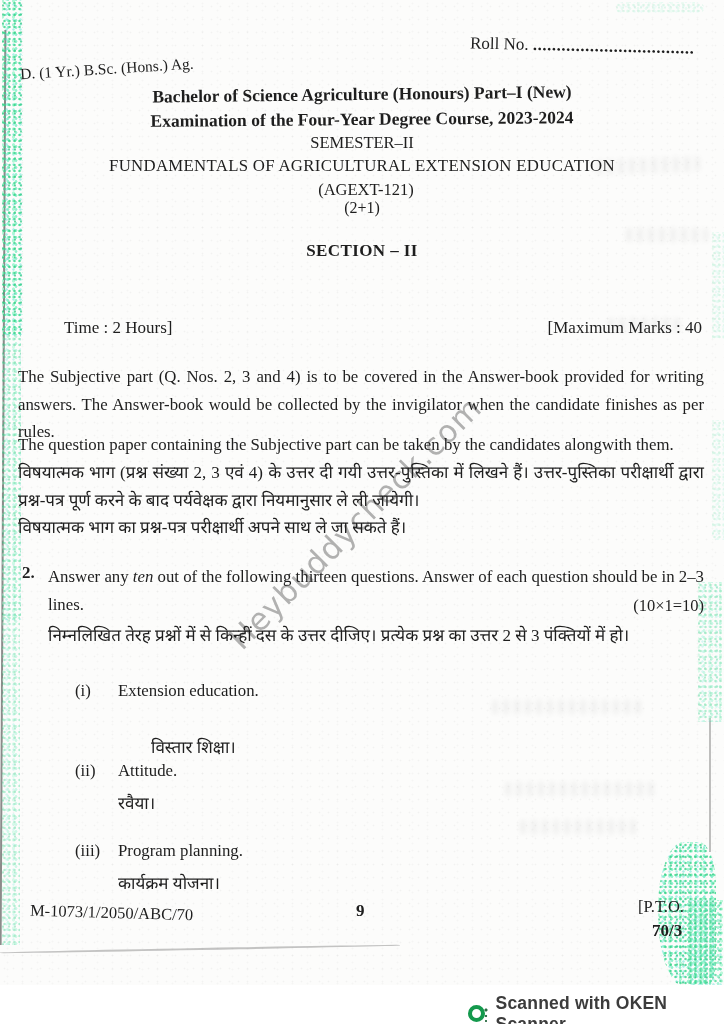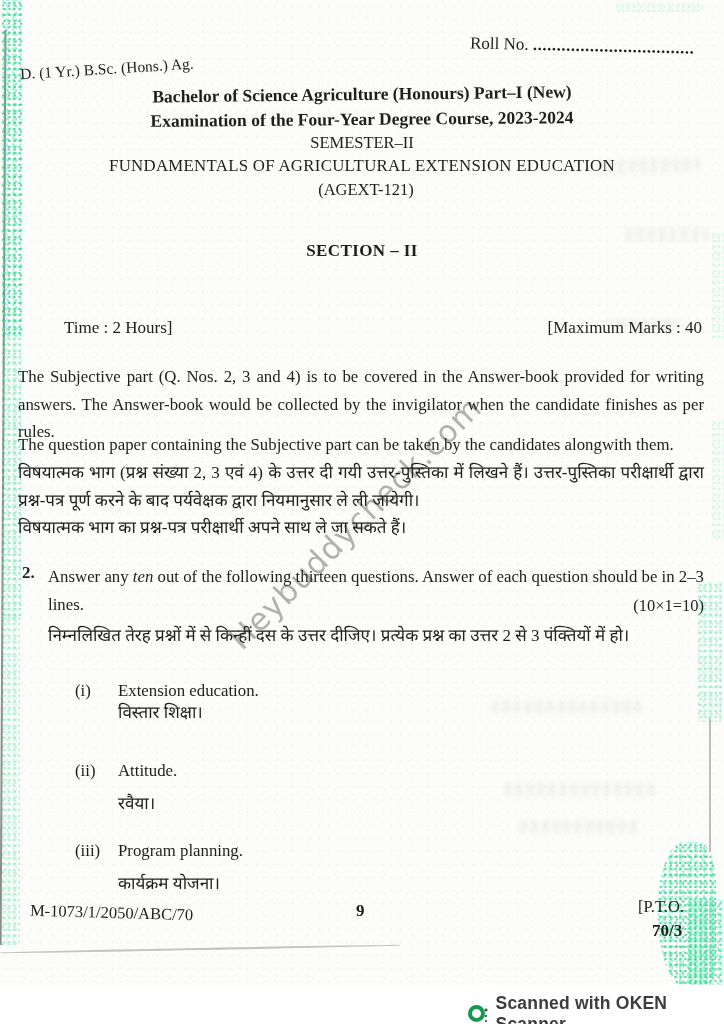--- a/index.html
+++ b/index.html
@@ -100,20 +100,21 @@
     <span>Roll No.</span>
     <span style="font-weight:bold; letter-spacing:0.5px;">..................................</span>
   </div>
   <div class="abs" style="left:20px; top:60px; font-size:15.5px; transform:rotate(-3.5deg); white-space:nowrap;">D. (1 Yr.) B.Sc. (Hons.) Ag.</div>
 
   <div class="abs ctr bold" style="top:84px; font-size:17.5px; transform:rotate(-0.7deg);">Bachelor of Science Agriculture (Honours) Part–I (New)</div>
   <div class="abs ctr bold" style="top:109px; font-size:17.5px; transform:rotate(-0.5deg);">Examination of the Four-Year Degree Course, 2023-2024</div>
   <div class="abs ctr" style="top:133px; font-size:16.5px;">SEMESTER–II</div>
   <div class="abs ctr" style="top:156px; font-size:16.8px; letter-spacing:0.3px;">FUNDAMENTALS OF AGRICULTURAL EXTENSION EDUCATION</div>
   <div class="abs ctr" style="top:180px; font-size:16.5px;padding-left:8px;">(AGEXT-121)</div>
+  <div class="abs ctr" style="top:199px; font-size:16px;">(2+1)</div>
 
   <div class="abs ctr bold" style="top:241px; font-size:17px; letter-spacing:0.4px;">SECTION – II</div>
 
   <div class="abs" style="left:16px; top:318px; font-size:17px;margin-left:48px;">Time : 2 Hours]</div>
   <div class="abs" style="right:22px; top:318px; font-size:17px;">[Maximum Marks : 40</div>
 
   <div class="abs body-text justify" style="left:18px; top:363px; width:686px;">The Subjective part (Q. Nos. 2, 3 and 4) is to be covered in the Answer-book provided for writing answers. The Answer-book would be collected by the invigilator when the candidate finishes as per rules.</div>
   <div class="abs body-text" style="left:18px; top:431px; width:686px;">The question paper containing the Subjective part can be taken by the candidates alongwith them.</div>
   <div class="abs hindi justify" style="left:18px; top:459px; width:686px;">विषयात्मक भाग (प्रश्न संख्या 2, 3 एवं 4) के उत्तर दी गयी उत्तर-पुस्तिका में लिखने हैं। उत्तर-पुस्तिका परीक्षार्थी द्वारा प्रश्न-पत्र पूर्ण करने के बाद पर्यवेक्षक द्वारा नियमानुसार ले ली जायेगी।</div>
   <div class="abs hindi" style="left:18px; top:514px; width:686px;">विषयात्मक भाग का प्रश्न-पत्र परीक्षार्थी अपने साथ ले जा सकते हैं।</div>
@@ -122,21 +123,21 @@
   <div class="q2-wrap">
     <div class="body-text justify" style="position:relative;">
       <span>Answer any </span><i>ten</i><span> out of the following thirteen questions. Answer of each question should be in 2–3 lines.</span>
       <span class="q2-marks">(10×1=10)</span>
     </div>
     <div class="hindi" style="margin-top:4px;">निम्नलिखित तेरह प्रश्नों में से किन्हीं दस के उत्तर दीजिए। प्रत्येक प्रश्न का उत्तर 2 से 3 पंक्तियों में हो।</div>
   </div>
 
   <div class="sub-num" style="top:681px;">(i)</div>
   <div class="sub-en" style="top:681px;">Extension education.</div>
-  <div class="sub-hi" style="top:700px;">विस्तार शिक्षा।</div>
+  <div class="sub-hi" style="top:735px;margin-left:33px;">विस्तार शिक्षा।</div>
 
   <div class="sub-num" style="top:761px;text-align:right;">(ii)</div>
   <div class="sub-en" style="top:761px;">Attitude.</div>
   <div class="sub-hi" style="top:791px;">रवैया।</div>
 
   <div class="sub-num" style="top:841px;">(iii)</div>
   <div class="sub-en" style="top:841px;">Program planning.</div>
   <div class="sub-hi" style="top:871px;">कार्यक्रम योजना।</div>
 
   <div class="abs" style="left:30px; top:903px; font-size:16.5px; transform:rotate(1.6deg); white-space:nowrap;">M-1073/1/2050/ABC/70</div>

